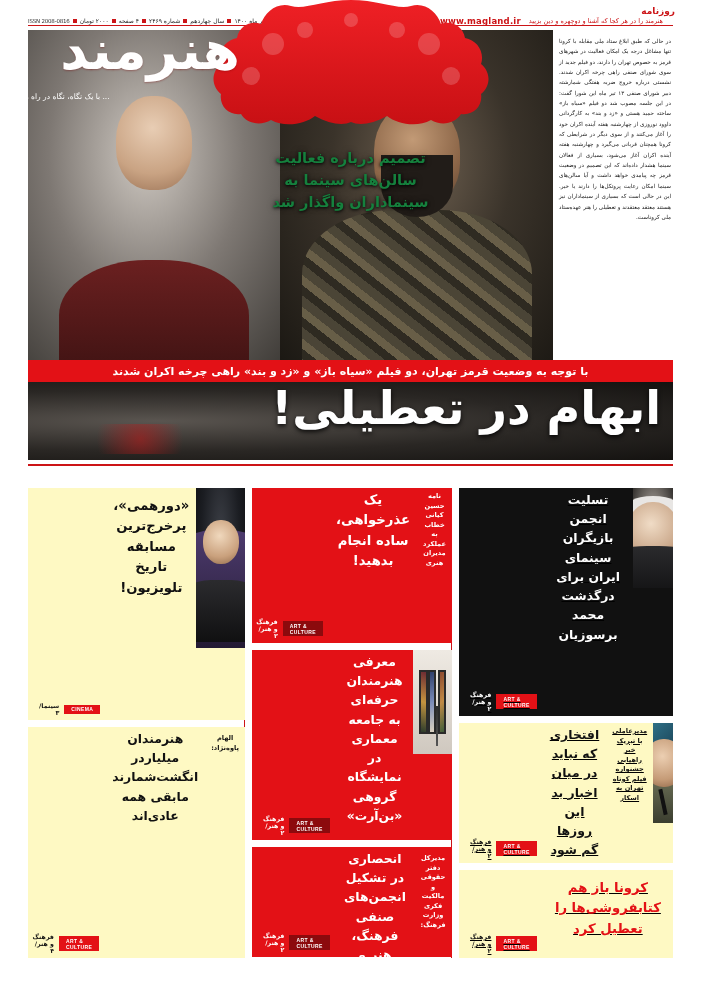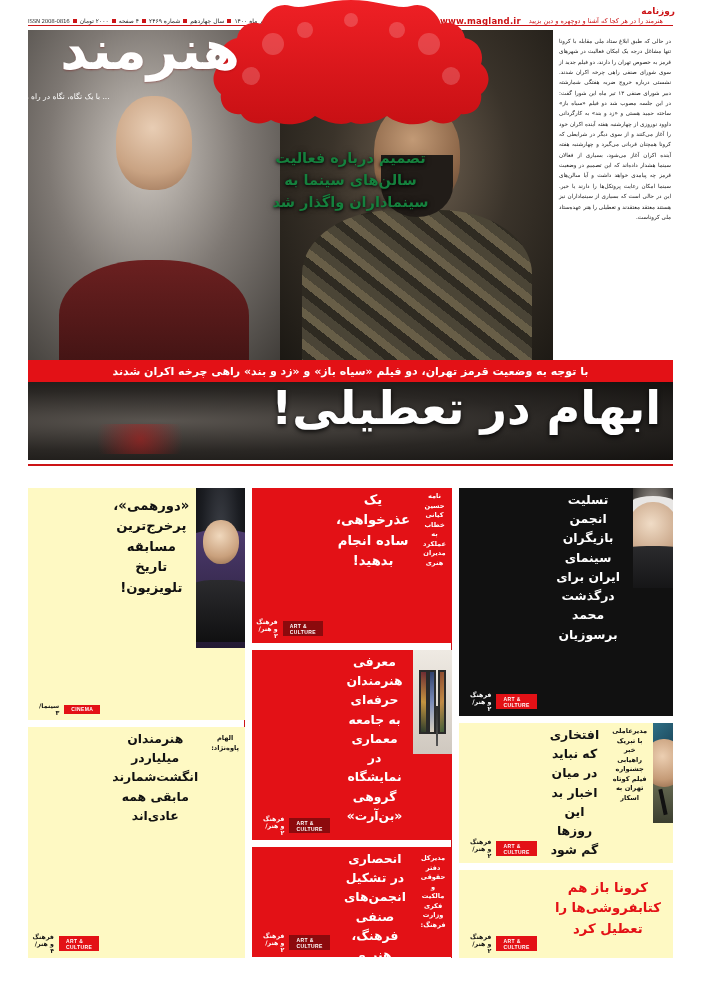--- a/index.html
+++ b/index.html
@@ -325,21 +325,21 @@
     position: relative;
     margin-top: 10px;
     display: flex;
     gap: 7px;
     height: 470px;
   }
 
   .col { display: flex; flex-direction: column; gap: 7px; }
   .col-left  { width: 217px; }
   .col-mid   { width: 200px; }
-  .col-right { width: 217px; }
+  .col-right { width: 217px; text-decoration: underline; }
 
   .divider-v {
     position: absolute;
     top: 0; bottom: 0;
     width: 1px;
     background: #cc1417;
   }
 
   .card {
     position: relative;

